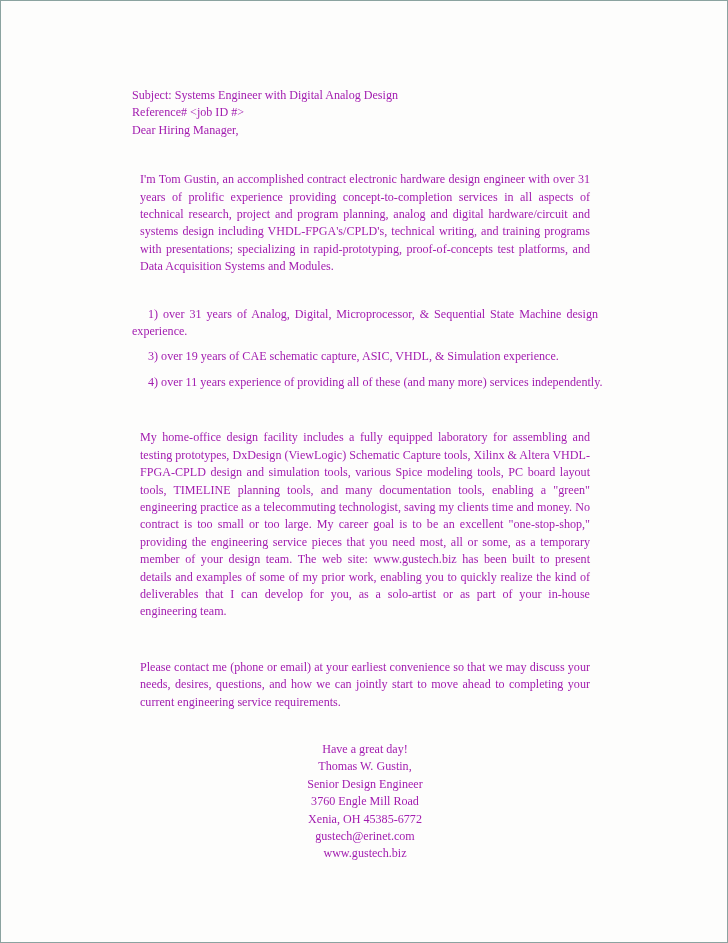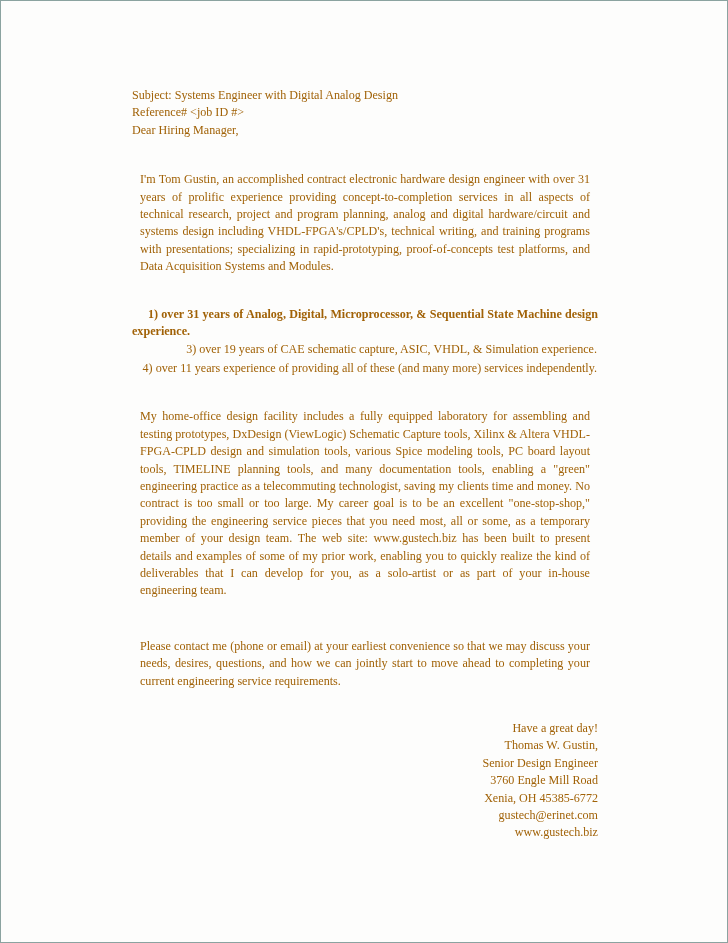--- a/index.html
+++ b/index.html
@@ -20,41 +20,41 @@
     height: 943px;
     background: #fdfdfc;
     border: 1px solid #8ba3a0;
     overflow: hidden;
   }
   #letter {
     position: absolute;
     left: 131px;
     top: 86px;
     width: 466px;
-    color: #a16207;
+    color: #a21caf;
     font-size: 12.1px;
     line-height: 17.4px;
     text-align: justify;
     text-justify: inter-word;
   }
   .line {
     text-align: left;
     white-space: nowrap;
   }
   .para {
     margin: 8px;
     text-align: justify;
     text-align-last: left;
     hyphens: none;
   }
   .gap-md { height: 22px; }
   .gap-lg { height: 24px; }
-  .li-deep { margin: 0; text-indent: 16px; text-align: justify; text-align-last: left; font-weight: bold; }
-  .li-shallow { margin: 1px; text-indent: 8px; text-align: right; white-space: nowrap; }
-  .sig-line { text-align: right; white-space: nowrap; }
+  .li-deep { margin: 0; text-indent: 16px; text-align: justify; text-align-last: left; }
+  .li-shallow { margin: 8px; text-indent: 8px; text-align: left; white-space: nowrap; }
+  .sig-line { text-align: center; white-space: nowrap; }
 </style>
 </head>
 <body>
 
 <div id="page">
   <div id="letter">
 
     <div class="line">Subject: Systems Engineer with Digital Analog Design</div>
     <div class="line">Reference# &lt;job ID #&gt;</div>
     <div class="line">Dear Hiring Manager,</div>

